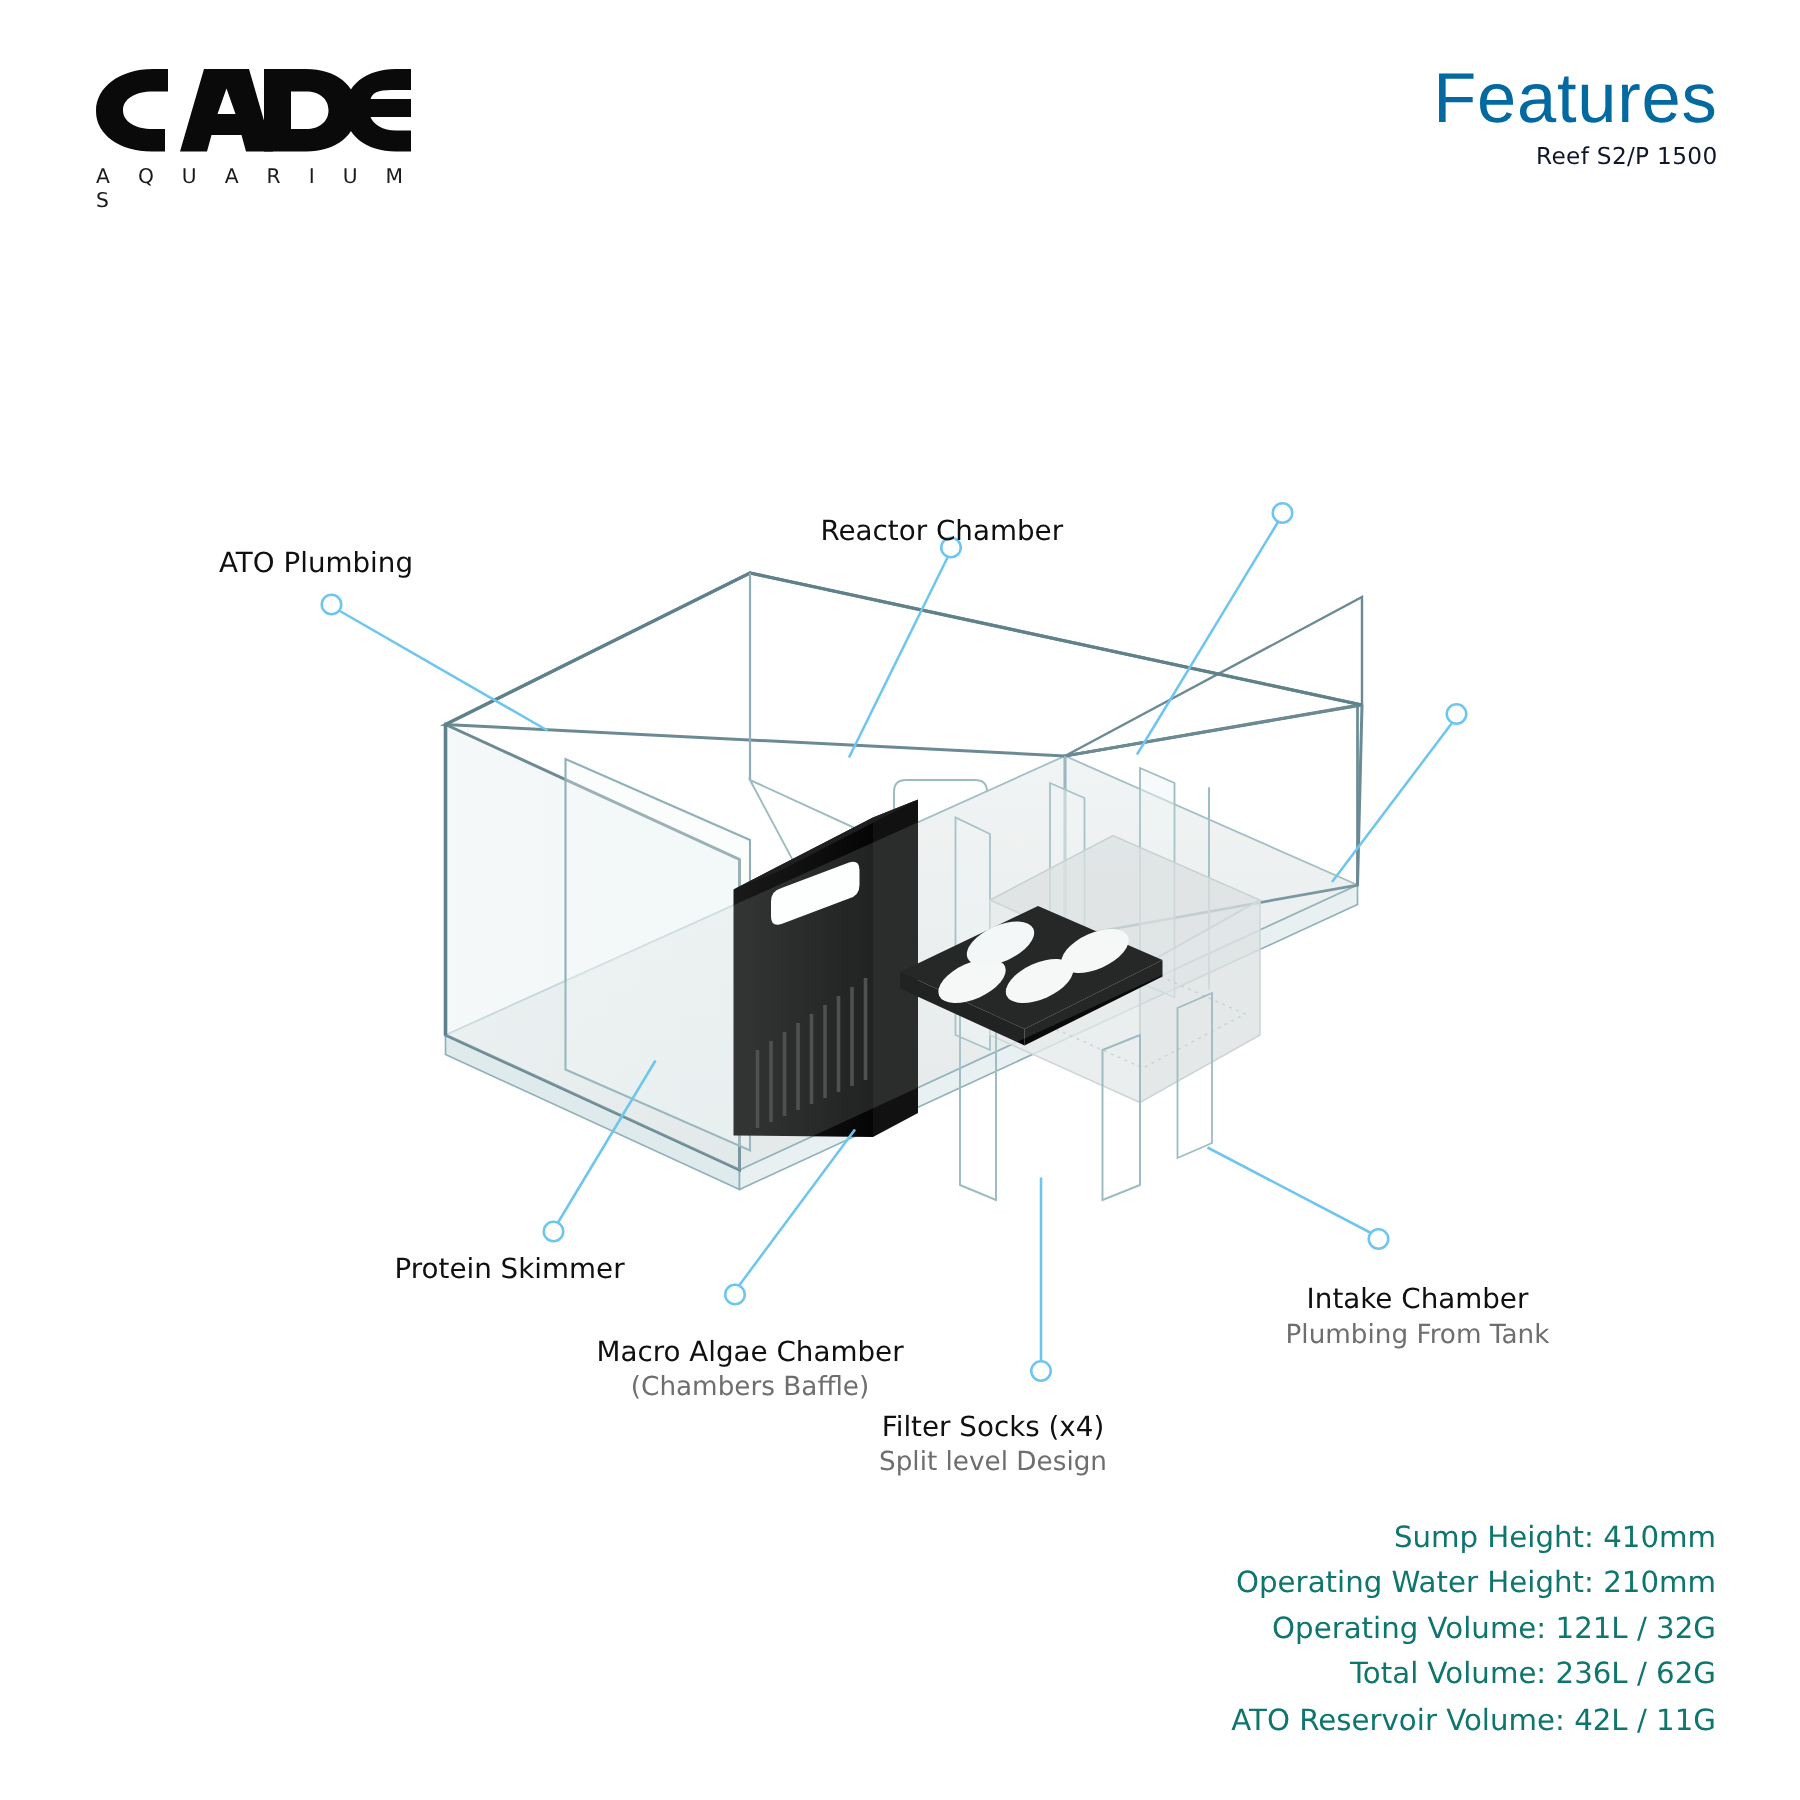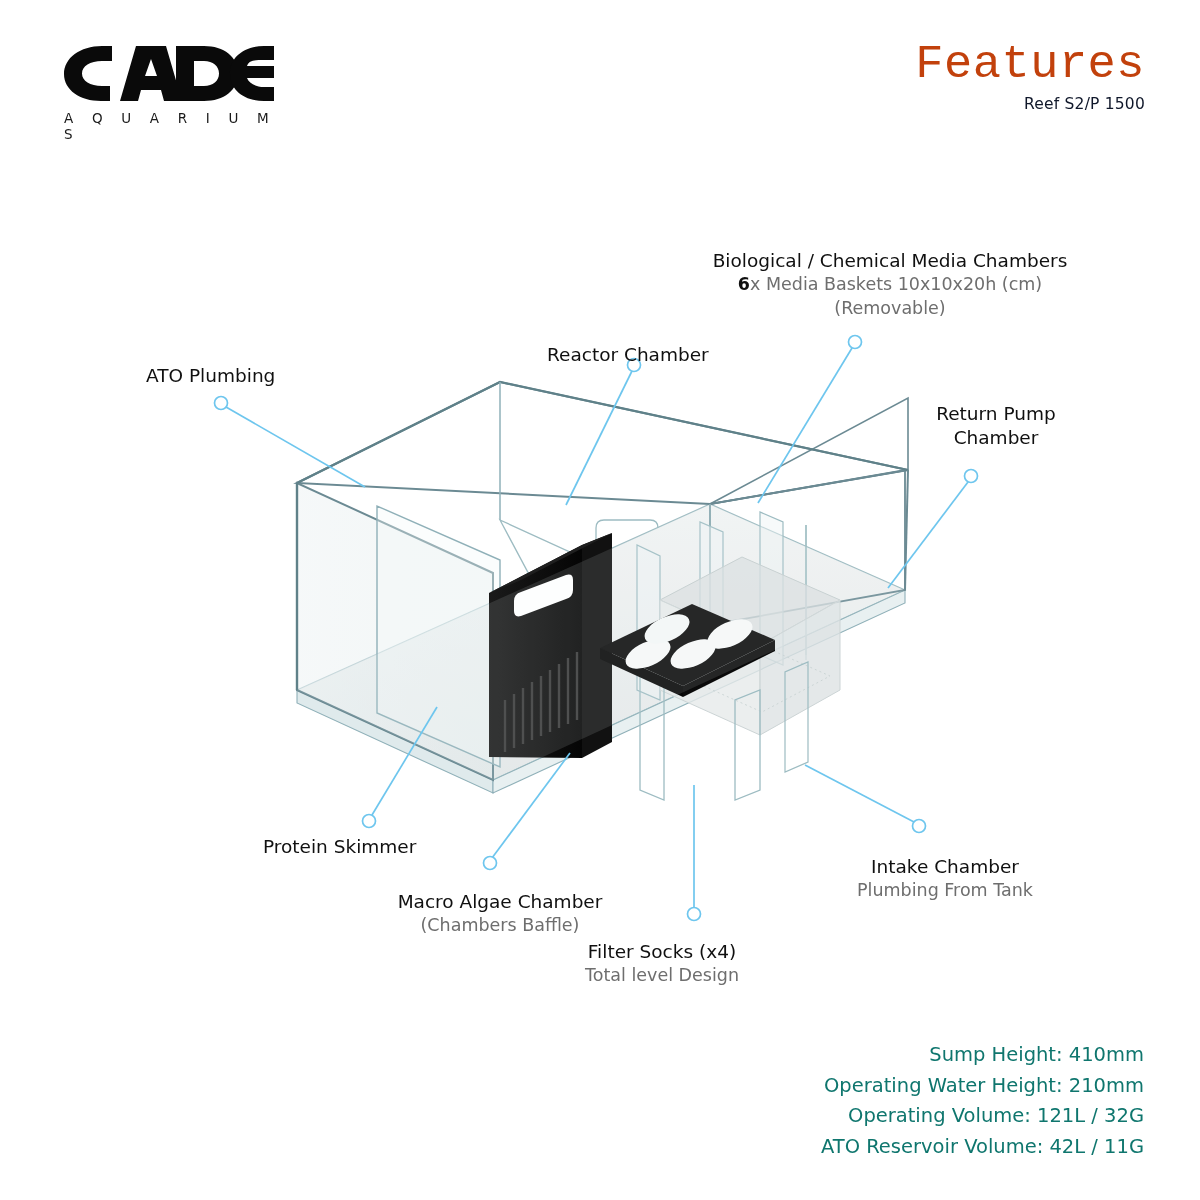--- a/index.html
+++ b/index.html
@@ -20,23 +20,23 @@
     letter-spacing:7.2px;
     color:#1a1a1a;
     margin-top:6px;
     padding-left:6px;
     font-family:"DejaVu Sans", sans-serif;
   }
   .head-right {
     position:absolute; right:55px; top:40px; text-align:right;
   }
   .head-title {
-    font-size:47px; font-weight:300; color:#c2410c;
+    font-size:47px; font-weight:300; color:#0369a1;
     letter-spacing:0.5px; line-height:1.05;
-    font-family:Liberation Mono, monospace;
+    font-family:Liberation Sans, sans-serif;
   }
   .head-sub {
     font-size:15.5px; color:#0f172a; margin-top:6px; letter-spacing:0.2px;
   }
 
   
   .label { position:absolute; line-height:1.32; white-space:nowrap; }
   .label .l1 { font-size:18.5px; color:#101010; }
   .label .l2 { font-size:17.5px; color:#6e6e6e; }
   .label .l2 b { color:#101010; font-weight:700; }
@@ -201,50 +201,42 @@
   </svg>
 
   <div class="label ta-l" style="left:146px; top:364px;">
     <div class="l1">ATO Plumbing</div>
   </div>
 
   <div class="label ta-l" style="left:547px; top:343px;">
     <div class="l1">Reactor Chamber</div>
   </div>
 
-  <div class="label ta-c" style="left:706px; top:249px; width:368px;">
-    <div class="l1">Biological / Chemical Media Chambers</div>
-    <div class="l2"><b>6</b><span>x Media Baskets 10x10x20h (cm)</span></div>
-    <div class="l2">(Removable)</div>
-  </div>
-
-  <div class="label ta-c" style="left:896px; top:402px; width:200px;">
-    <div class="l1">Return Pump</div>
-    <div class="l1">Chamber</div>
-  </div>
+
 
   <div class="label ta-l" style="left:263px; top:835px;">
     <div class="l1">Protein Skimmer</div>
   </div>
 
   <div class="label ta-c" style="left:355px; top:890px; width:290px;">
     <div class="l1">Macro Algae Chamber</div>
     <div class="l2">(Chambers Baffle)</div>
   </div>
 
   <div class="label ta-c" style="left:562px; top:940px; width:200px;">
     <div class="l1">Filter Socks (x4)</div>
-    <div class="l2">Total level Design</div>
+    <div class="l2">Split level Design</div>
   </div>
 
   <div class="label ta-c" style="left:840px; top:855px; width:210px;">
     <div class="l1">Intake Chamber</div>
     <div class="l2">Plumbing From Tank</div>
   </div>
 
   <div class="specs">
     <div>Sump Height: 410mm</div>
     <div>Operating Water Height: 210mm</div>
     <div>Operating Volume: 121L / 32G</div>
+    <div>Total Volume: 236L / 62G</div>
     <div>ATO Reservoir Volume: 42L / 11G</div>
   </div>
 
 </div>
 
 </body></html>

